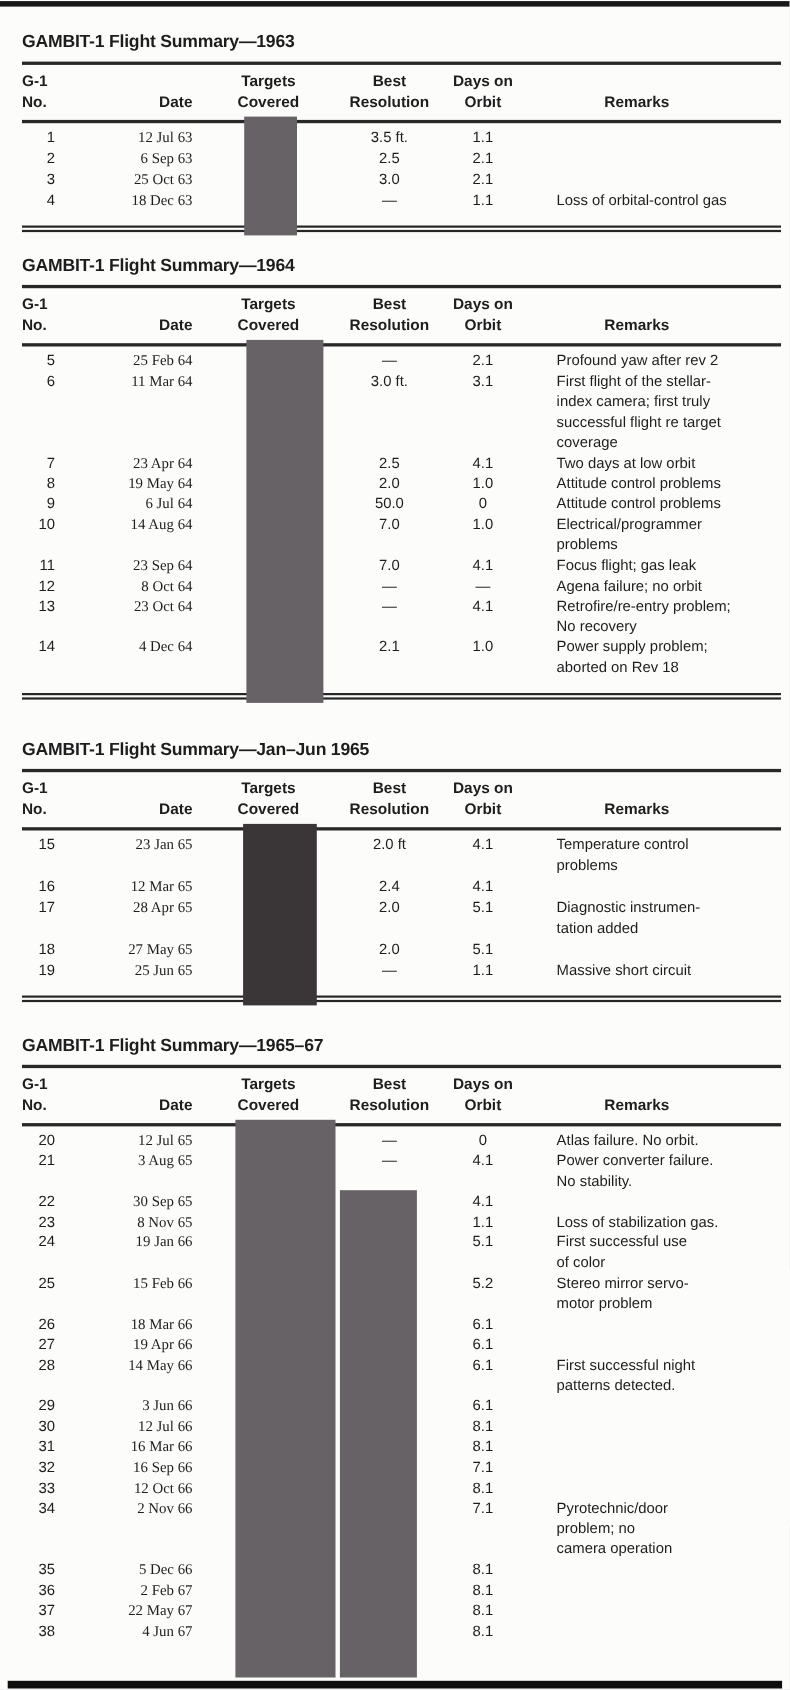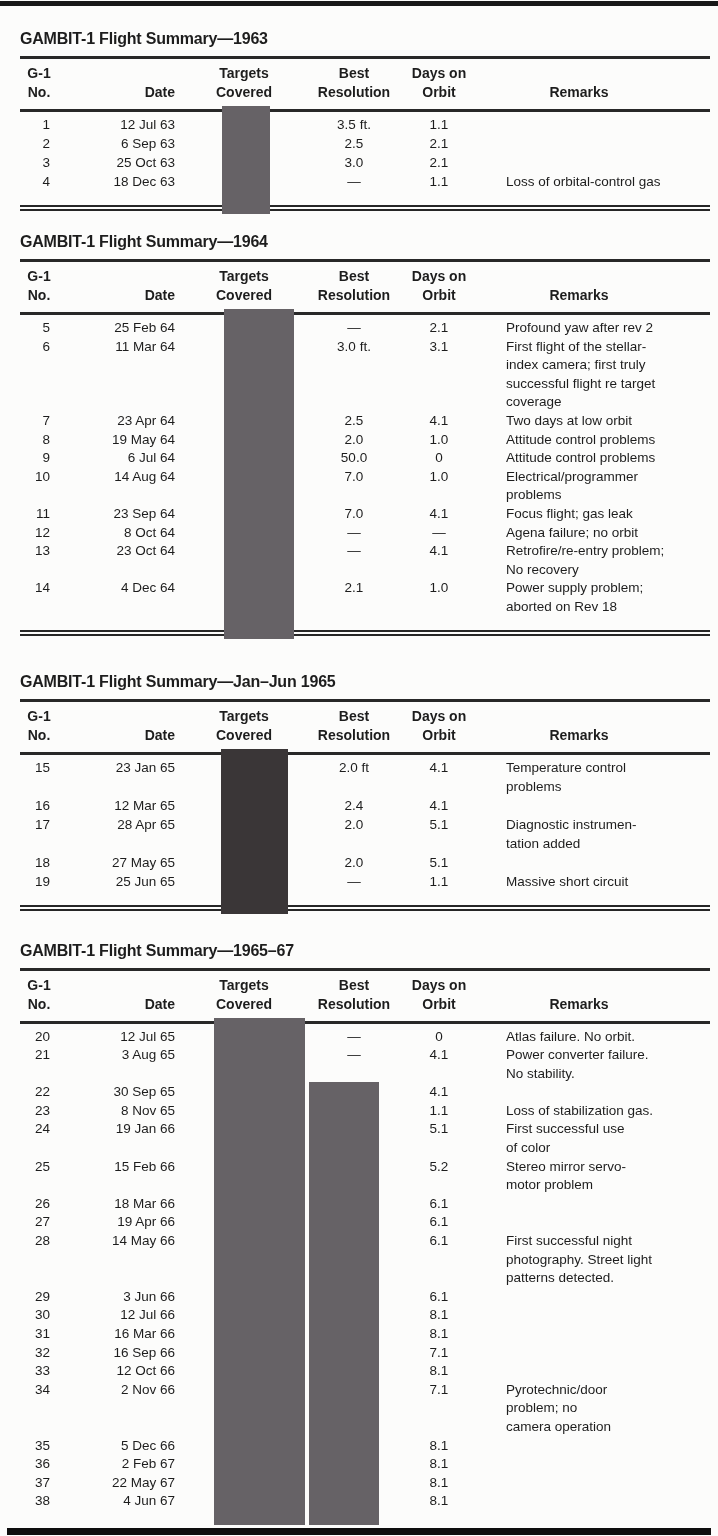--- a/index.html
+++ b/index.html
@@ -36,36 +36,36 @@
   }
   .t-head{
     display:grid;grid-template-columns:var(--cols);
     border-top:3px solid #282828;
     border-bottom:3px solid #282828;
     padding:5px 0 7px 0;
     position:relative;z-index:2;
   }
   .hcell{font-weight:bold;font-size:14px;}
   .hcell div{line-height:19px;height:19px;}
-  .hc0{text-align:center;}
+  .hc0{text-align:left;}
   .hc1{text-align:right;padding-right:5px;}
   .hc2,.hc3,.hc4{text-align:center;}
   .hc5{text-align:center;padding-right:30px;}
   .t-body{
     position:relative;z-index:2;
     padding:5px 0 12px 0;
   }
   .t0 .t-body,.t1 .t-body,.t2 .t-body{border-bottom:6px double #262626;}
   .line{
     display:grid;grid-template-columns:var(--cols);
     height:var(--lh,18.6px);
     font-size:13.5px;line-height:15px;
   }
   .v-no{text-align:right;padding-right:8px;}
-  .v-date{text-align:right;padding-right:5px;}
+  .v-date{text-align:right;padding-right:5px;font-family:Liberation Serif, serif;}
   .v-res,.v-days{text-align:center;}
   .v-rem{text-align:left;padding-left:28px;white-space:nowrap;}
   .redaction{
     position:absolute;z-index:3;
   }
 </style>
 </head>
 <body>
 
 <div class="page">
@@ -510,28 +510,20 @@
           <div class="v-res"></div>
           <div class="v-days">6.1</div>
           <div class="v-rem">First successful night</div>
         </div>
         <div class="line">
           <div class="v-no"></div>
           <div class="v-date"></div>
           <div class="v-tc"></div>
           <div class="v-res"></div>
           <div class="v-days"></div>
-          <div class="v-rem">photography. Street light</div>
-        </div>
-        <div class="line">
-          <div class="v-no"></div>
-          <div class="v-date"></div>
-          <div class="v-tc"></div>
-          <div class="v-res"></div>
-          <div class="v-days"></div>
           <div class="v-rem">patterns detected.</div>
         </div>
         <div class="line">
           <div class="v-no">29</div>
           <div class="v-date">3 Jun 66</div>
           <div class="v-tc"></div>
           <div class="v-res"></div>
           <div class="v-days">6.1</div>
           <div class="v-rem"></div>
         </div>

